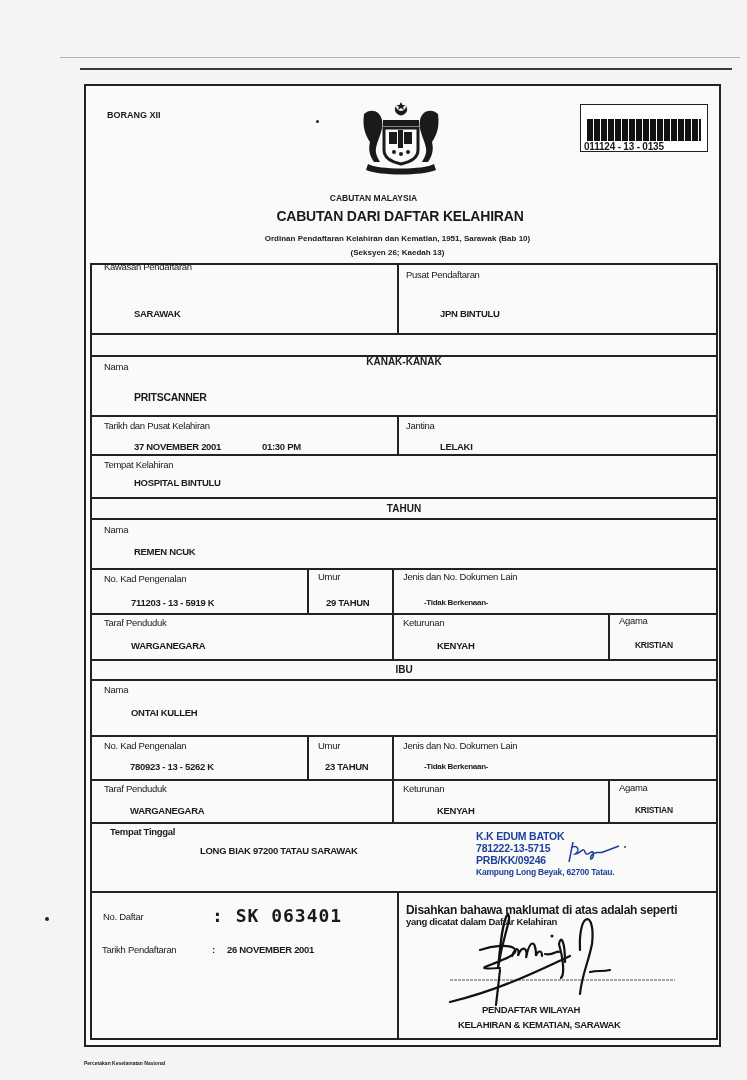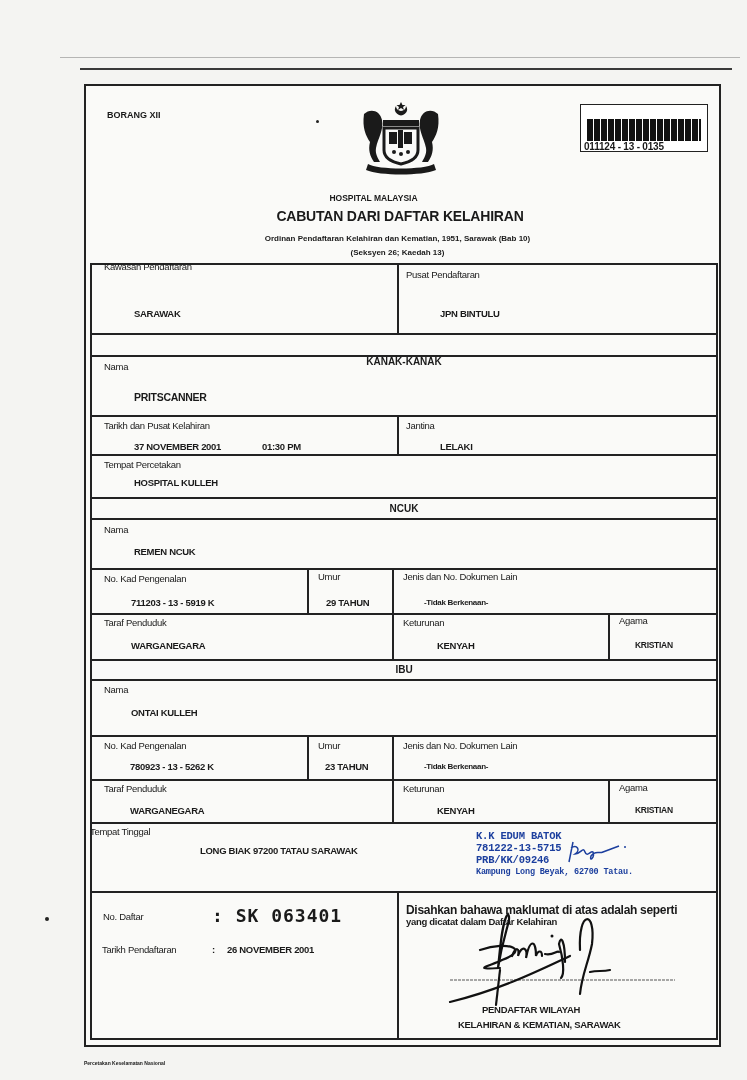--- a/index.html
+++ b/index.html
@@ -31,21 +31,21 @@
   .ord2 { left:0; width:795px; top:248px; text-align:center; font-size:8px; font-weight:bold; }
 
   .tbl { position:absolute; left:90px; top:263px; width:628px; height:630px; border:2px solid #222; box-sizing:border-box; }
   .hl { position:absolute; left:90px; width:628px; height:2px; background:#222; }
   .vl { position:absolute; width:2px; background:#222; }
   .lbl { position:absolute; font-size:9.5px; letter-spacing:-0.3px; }
   .val { position:absolute; font-size:9.5px; font-weight:bold; letter-spacing:-0.3px; }
   .sec { position:absolute; left:90px; width:628px; text-align:center; font-size:10px; font-weight:bold; }
 
   .bottom-box { position:absolute; left:90px; top:893px; width:628px; height:147px; border:2px solid #222; border-top:none; box-sizing:border-box; }
-  .stamp { position:absolute; color:#1c3f9e; font-weight:bold; font-size:10.5px; line-height:12px; letter-spacing:-0.2px;font-family:Liberation Mono, monospace;}
+  .stamp { position:absolute; color:#1c3f9e; font-weight:bold; font-size:10.5px; line-height:12px; letter-spacing:-0.2px;}
   .stamp-small { font-size:8.5px; }
   .regno { position:absolute; left:212px; top:905px; font-family:"DejaVu Sans Mono","Liberation Mono", monospace; font-weight:bold; font-size:18px; letter-spacing:1px;}
   .footer { position:absolute; left:84px; top:1060px; font-size:5px; font-weight:bold; }
   .speck { position:absolute; width:4px; height:4px; background:#222; border-radius:50%; }
 </style>
 </head>
 <body>
 
 <div class="scan-line-1"></div>
 <div class="scan-line-2"></div>
@@ -70,21 +70,21 @@
       <circle cx="52" cy="52" r="2"></circle>
     <path d="M12 64 c10 6 56 6 66 0 l2 6 c-14 6 -56 6 -70 0z"></path>
   </g>
 </svg>
 
 <div class="abs barcode-box">
   <div class="barcode-bars"></div>
   <div class="barcode-num">011124 - 13 - 0135</div>
 </div>
 
-<div class="abs gov">HOSPITAL MALAYSIA</div>
+<div class="abs gov">CABUTAN MALAYSIA</div>
 <div class="abs title">CABUTAN DARI DAFTAR KELAHIRAN</div>
 <div class="abs ord1">Ordinan Pendaftaran Kelahiran dan Kematian, 1951, Sarawak (Bab 10)</div>
 <div class="abs ord2">(Seksyen 26; Kaedah 13)</div>
 
 <div class="tbl"></div>
 
 <div class="hl" style="top:333px"></div>
 <div class="hl" style="top:355px"></div>
 <div class="hl" style="top:415px"></div>
 <div class="hl" style="top:454px"></div>
@@ -113,24 +113,24 @@
 <div class="val" style="left:440px;top:308px">JPN BINTULU</div>
 
 <div class="sec" style="top:356px">KANAK-KANAK</div>
 <div class="lbl" style="left:104px;top:361px">Nama</div>
 <div class="val" style="left:134px;top:391px;font-size:10.5px">PRITSCANNER</div>
 <div class="lbl" style="left:104px;top:420px">Tarikh dan Pusat Kelahiran</div>
 <div class="val" style="left:134px;top:441px">37 NOVEMBER 2001</div>
 <div class="val" style="left:262px;top:441px">01:30  PM</div>
 <div class="lbl" style="left:406px;top:420px">Jantina</div>
 <div class="val" style="left:440px;top:441px">LELAKI</div>
-<div class="lbl" style="left:104px;top:459px">Tempat Percetakan</div>
-<div class="val" style="left:134px;top:477px">HOSPITAL KULLEH</div>
-
-<div class="sec" style="top:503px">NCUK</div>
+<div class="lbl" style="left:104px;top:459px">Tempat Kelahiran</div>
+<div class="val" style="left:134px;top:477px">HOSPITAL BINTULU</div>
+
+<div class="sec" style="top:503px">TAHUN</div>
 <div class="lbl" style="left:104px;top:524px">Nama</div>
 <div class="val" style="left:134px;top:546px">REMEN NCUK</div>
 <div class="lbl" style="left:104px;top:573px">No. Kad Pengenalan</div>
 <div class="val" style="left:131px;top:597px">711203 - 13 - 5919  K</div>
 <div class="lbl" style="left:318px;top:571px">Umur</div>
 <div class="val" style="left:326px;top:597px">29  TAHUN</div>
 <div class="lbl" style="left:403px;top:571px">Jenis dan No. Dokumen Lain</div>
 <div class="val" style="left:424px;top:598px;font-size:8px">-Tidak Berkenaan-</div>
 <div class="lbl" style="left:104px;top:617px">Taraf Penduduk</div>
 <div class="val" style="left:131px;top:640px">WARGANEGARA</div>
@@ -148,21 +148,21 @@
 <div class="val" style="left:325px;top:761px">23  TAHUN</div>
 <div class="lbl" style="left:403px;top:740px">Jenis dan No. Dokumen Lain</div>
 <div class="val" style="left:424px;top:762px;font-size:8px">-Tidak Berkenaan-</div>
 <div class="lbl" style="left:104px;top:783px">Taraf Penduduk</div>
 <div class="val" style="left:130px;top:805px">WARGANEGARA</div>
 <div class="lbl" style="left:403px;top:783px">Keturunan</div>
 <div class="val" style="left:437px;top:805px">KENYAH</div>
 <div class="lbl" style="left:619px;top:782px">Agama</div>
 <div class="val" style="left:635px;top:805px;font-size:8.5px">KRISTIAN</div>
 
-<div class="lbl" style="left:90px;top:826px;font-weight:normal">Tempat Tinggal</div>
+<div class="lbl" style="left:110px;top:826px;font-weight:bold">Tempat Tinggal</div>
 <div class="val" style="left:200px;top:845px">LONG BIAK  97200  TATAU  SARAWAK</div>
 
 <div class="stamp" style="left:476px;top:830px">
   <div>K.K EDUM BATOK</div>
   <div>781222-13-5715</div>
   <div>PRB/KK/09246</div>
   <div class="stamp-small">Kampung Long Beyak, 62700 Tatau.</div>
 </div>
 <svg class="abs" style="left:565px;top:838px" width="70" height="30" viewBox="0 0 70 30">
   <path d="M4 24 L8 4 M6 10 c6 -4 10 2 4 6 c6 0 8 -8 10 -2 c2 6 6 -2 8 0 c2 6 -4 10 -2 4 c4 -6 8 -2 12 -4 l16 -6" fill="none" stroke="#1c3f9e" stroke-width="1.5"></path>

